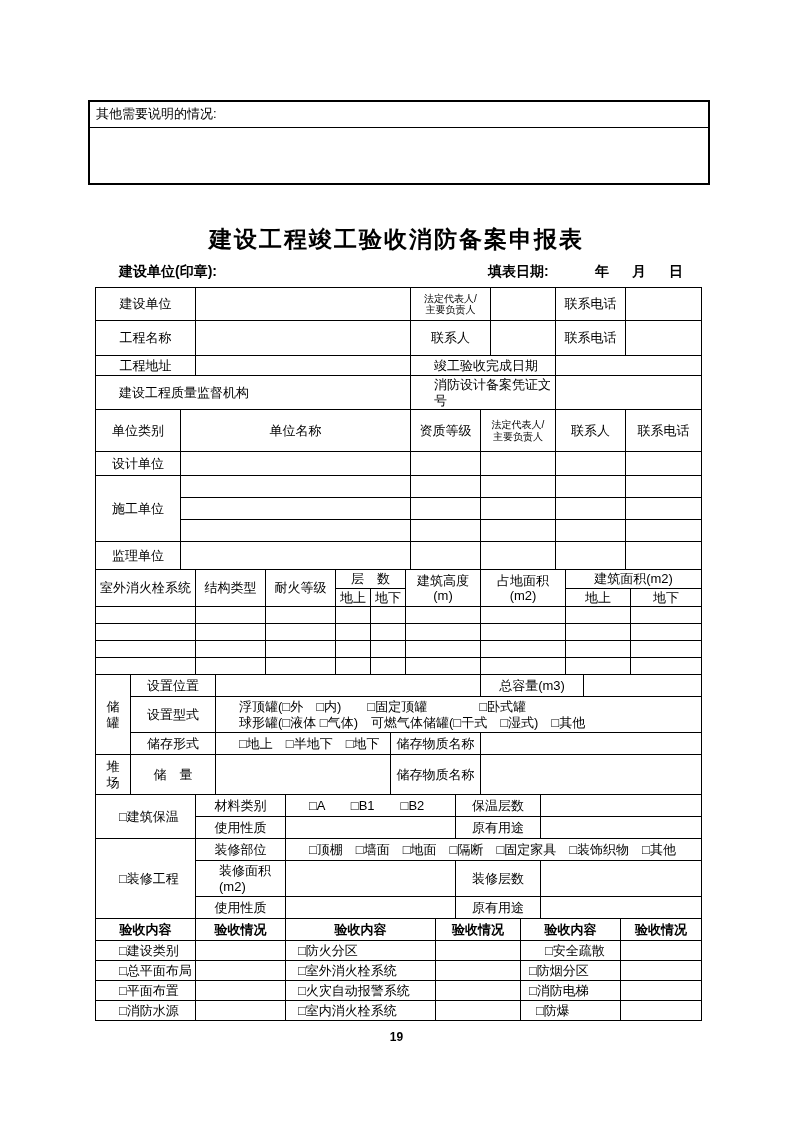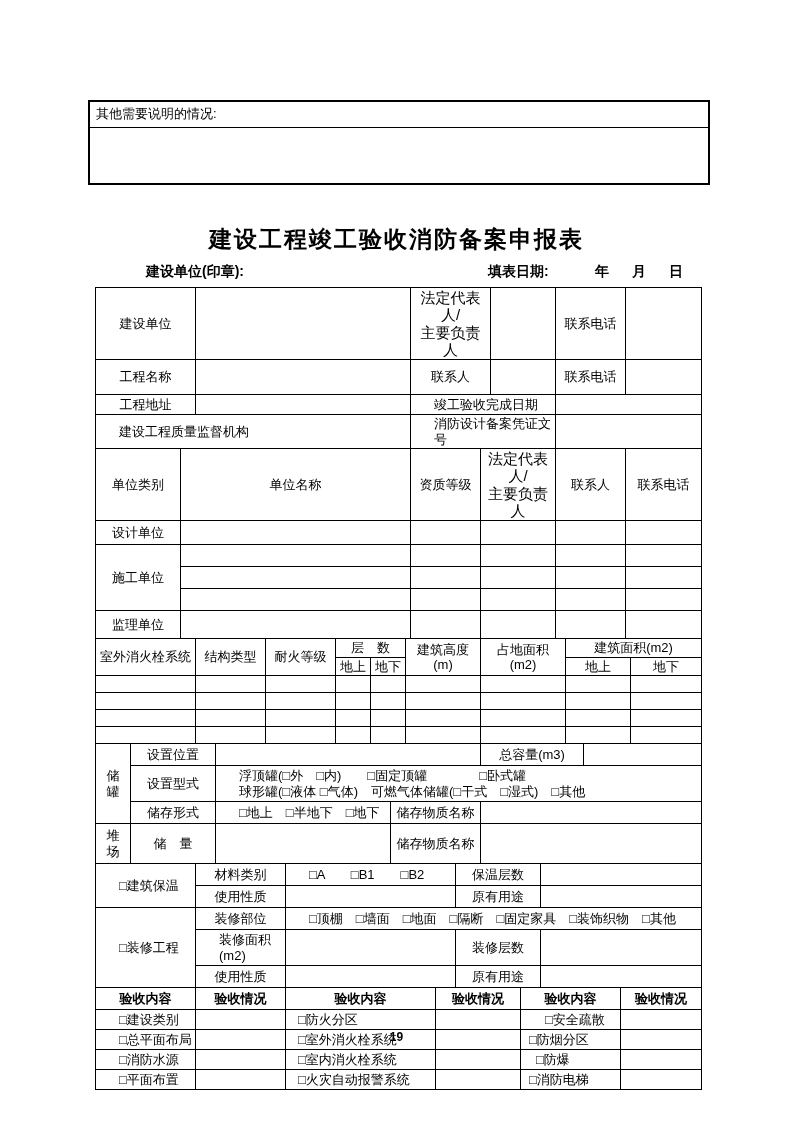--- a/index.html
+++ b/index.html
@@ -17,42 +17,42 @@
   .subheader { position:absolute; left:95px; top:263px; width:605px; height:20px;
                font-size:14px; font-weight:bold; }
   .subheader span { position:absolute; top:0; white-space:nowrap; }
 
   .tables { position:absolute; left:95px; top:287px; width:607px; }
   table { border-collapse:collapse; table-layout:fixed; width:606px; }
   table + table { margin-top:-1px; }
   td { border:1px solid #000; font-size:13px; line-height:1.2; text-align:center;
        vertical-align:middle; padding:1px 3px; overflow:hidden; }
   td.left { text-align:left; padding-left:23px; }
-  .small { font-size:15px; line-height:1.15; }
+  .small { font-size:10px; line-height:1.15; }
   .prewrap { white-space:pre-line; }
   .vert { display:inline-block; width:1em; line-height:1.25; word-break:break-all; white-space:normal;text-align:center; }
   .bold { font-weight:bold; }
 
   .pagenum { position:absolute; top:1030px; left:0; width:100%; text-align:center;
              font-size:12px; font-weight:bold; }
 </style>
 </head>
 <body>
 
 <div class="page">
 
   <div class="note-box">
     <div class="note-box-header">其他需要说明的情况:</div>
     <div class="note-box-body"></div>
   </div>
 
   <div class="form-title">建设工程竣工验收消防备案申报表</div>
 
   <div class="subheader">
-    <span style="left:51px">建设单位(印章):</span>
+    <span style="left:24px">建设单位(印章):</span>
     <span style="left:393px">填表日期:</span>
     <span style="left:500px">年</span>
     <span style="left:537px">月</span>
     <span style="left:574px">日</span>
   </div>
 
   <div class="tables">
 
     <table>
       <colgroup>
@@ -353,35 +353,35 @@
       </tr>
       <tr style="height:20px">
         <td class="left">□总平面布局</td>
         <td></td>
         <td class="left" style="padding-left:12px">□室外消火栓系统</td>
         <td></td>
         <td class="left" style="padding-left:8px">□防烟分区</td>
         <td></td>
       </tr>
       <tr style="height:20px">
+        <td class="left">□平面布置</td>
+        <td></td>
+        <td class="left" style="padding-left:12px">□火灾自动报警系统</td>
+        <td></td>
+        <td class="left" style="padding-left:8px">□消防电梯</td>
+        <td></td>
+      </tr>
+      <tr style="height:20px">
         <td class="left">□消防水源</td>
         <td></td>
         <td class="left" style="padding-left:12px">□室内消火栓系统</td>
         <td></td>
         <td class="left" style="padding-left:15px">□防爆</td>
         <td></td>
       </tr>
-      <tr style="height:20px">
-        <td class="left">□平面布置</td>
-        <td></td>
-        <td class="left" style="padding-left:12px">□火灾自动报警系统</td>
-        <td></td>
-        <td class="left" style="padding-left:8px">□消防电梯</td>
-        <td></td>
-      </tr>
     </tbody>
       </table>
 
   </div>
 
   <div class="pagenum">19</div>
 
 </div>
 
 </body></html>

